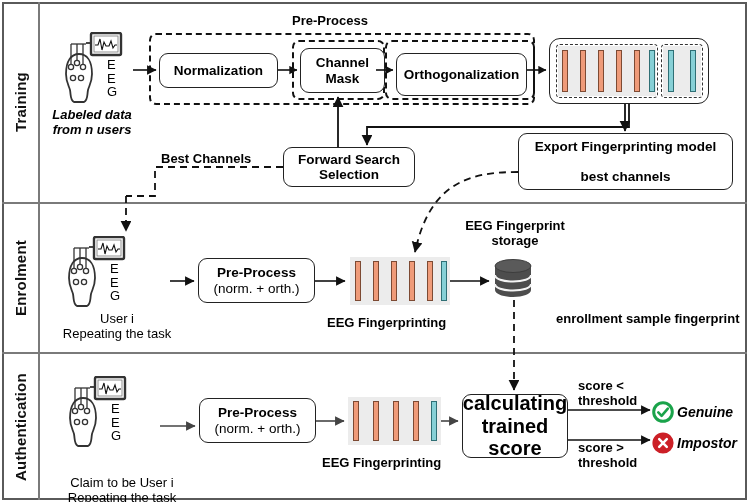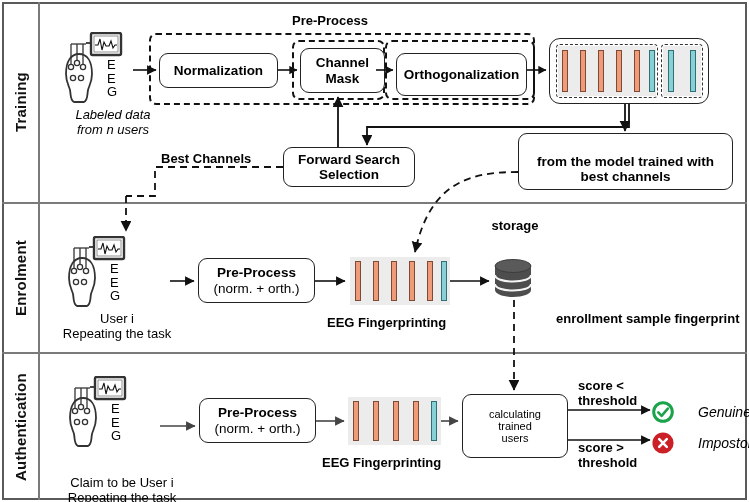--- a/index.html
+++ b/index.html
@@ -10,21 +10,21 @@
   .vrule{position:absolute;top:2px;width:0;border-left:2px solid #7a7a7a;}
   .rowlabel{position:absolute;font-weight:bold;font-size:15px;color:#111;
              writing-mode:vertical-rl;transform:rotate(180deg);
              display:flex;align-items:center;justify-content:center;letter-spacing:0.2px;}
   .box{position:absolute;box-sizing:border-box;border:1.6px solid #222;border-radius:9px;
        background:#fff;display:flex;align-items:center;justify-content:center;
        text-align:center;font-weight:bold;font-size:13.5px;color:#000;line-height:1.12;}
   .dashbox{position:absolute;box-sizing:border-box;border:2.2px dashed #111;border-radius:7px;background:transparent;}
   .lbl{position:absolute;font-size:13px;color:#000;line-height:1.15;}
   .lbl.b{font-weight:bold;}
-  .lbl.bi{font-weight:normal;font-style:italic;padding-left:21px;}
+  .lbl.bi{font-weight:bold;font-style:italic;}
   .lbl.c{text-align:center;}
   .nnblock{position:absolute;background:#ececec;}
   .nnbar{position:absolute;box-sizing:border-box;}
   .nnbar.o{background:#ef9b79;border:1.3px solid #7d4a33;}
   .nnbar.t{background:#87d0d6;border:1.3px solid #2f6f75;}
   .nndash{position:absolute;box-sizing:border-box;border:1.6px dashed #333;border-radius:4px;}
   svg.ov{position:absolute;left:0;top:0;width:749px;height:502px;overflow:visible;pointer-events:none;}
   .eeghead{position:absolute;}
   .eegletters{position:absolute;font-size:13px;line-height:13.5px;color:#000;text-align:left;}
 </style>
@@ -103,22 +103,22 @@
   <div class="box" style="left:283px;top:147px;width:132px;height:40px">
     <span>
       <span>Forward Search</span><br>
       <span>Selection</span>
     </span>
   </div>
   <div class="lbl b" style="left:161px;top:152px">Best  Channels</div>
 
   <div class="box" style="left:518px;top:133px;width:215px;height:57px">
     <span>
+      <span>Export Fingerprinting model</span><br>
       <br>
-      <span>from the model trained with</span><br>
       <span>best channels</span>
     </span>
   </div>
 
   <div class="eeghead" style="left:65px;top:236px;width:62px;height:72px">
     <svg width="62" height="72" viewBox="0 0 62 72">
       <rect x="29" y="1" width="30" height="22" rx="1.5" fill="#fff" stroke="#333" stroke-width="2.4"></rect>
       <rect x="32" y="4" width="24" height="16" fill="#fff" stroke="#777" stroke-width="0.8"></rect>
       <polyline points="33,13 36,13 38,7 40,18 42,10 44,14 47,14 49,9 51,16 53,13 55,13" fill="none" stroke="#111" stroke-width="1.1"></polyline>
       <line x1="24" y1="11" x2="29" y2="11" stroke="#333" stroke-width="1.8"></line>
@@ -154,20 +154,21 @@
   <div class="nnblock" style="left:350px;top:257px;width:100px;height:48px"></div>
   <div class="nnbar o" style="left:355px;top:261px;width:6px;height:40px"></div>
   <div class="nnbar o" style="left:373px;top:261px;width:6px;height:40px"></div>
   <div class="nnbar o" style="left:391px;top:261px;width:6px;height:40px"></div>
   <div class="nnbar o" style="left:409px;top:261px;width:6px;height:40px"></div>
   <div class="nnbar o" style="left:427px;top:261px;width:6px;height:40px"></div>
   <div class="nnbar t" style="left:441px;top:261px;width:6px;height:40px"></div>
   <div class="lbl b" style="left:327px;top:316px">EEG Fingerprinting</div>
 
   <div class="lbl b c" style="left:435px;top:219px;width:160px">
+    <div>EEG Fingerprint</div>
     <div>storage</div>
   </div>
   <div class="eeghead" style="left:492px;top:257px;width:44px;height:44px">
     <svg width="44" height="44" viewBox="0 0 44 44">
       <path d="M3,9 L3,33 C3,37 11,40 21,40 C31,40 39,37 39,33 L39,9 Z" fill="#4d4d4d"></path>
       <ellipse cx="21" cy="9" rx="18" ry="6.5" fill="#5a5a5a" stroke="#3d3d3d" stroke-width="1"></ellipse>
       <path d="M3,18 C3,22 11,24.5 21,24.5 C31,24.5 39,22 39,18" fill="none" stroke="#f4f4f4" stroke-width="2"></path>
       <path d="M3,27 C3,31 11,33.5 21,33.5 C31,33.5 39,31 39,27" fill="none" stroke="#f4f4f4" stroke-width="2"></path>
     </svg>
   </div>
@@ -210,24 +211,24 @@
 
   <div class="nnblock" style="left:348px;top:397px;width:93px;height:48px"></div>
   <div class="nnbar o" style="left:353px;top:401px;width:6px;height:40px"></div>
   <div class="nnbar o" style="left:373px;top:401px;width:6px;height:40px"></div>
   <div class="nnbar o" style="left:393px;top:401px;width:6px;height:40px"></div>
   <div class="nnbar o" style="left:413px;top:401px;width:6px;height:40px"></div>
   <div class="nnbar t" style="left:431px;top:401px;width:6px;height:40px"></div>
   <div class="lbl b" style="left:322px;top:456px">EEG Fingerprinting</div>
 
   <div class="box" style="left:462px;top:394px;width:106px;height:64px">
-    <span style="font-weight:normal;font-size:11px">
+    <span style="font-weight:bold;font-size:20px">
       <span>calculating</span><br>
       <span>trained</span><br>
-      <span>users</span>
+      <span>score</span>
     </span>
   </div>
 
   <div class="lbl b" style="left:578px;top:379px">
     <div>score &lt;</div>
     <div>threshold</div>
   </div>
   <div class="lbl b" style="left:578px;top:441px">
     <div>score &gt;</div>
     <div>threshold</div>

